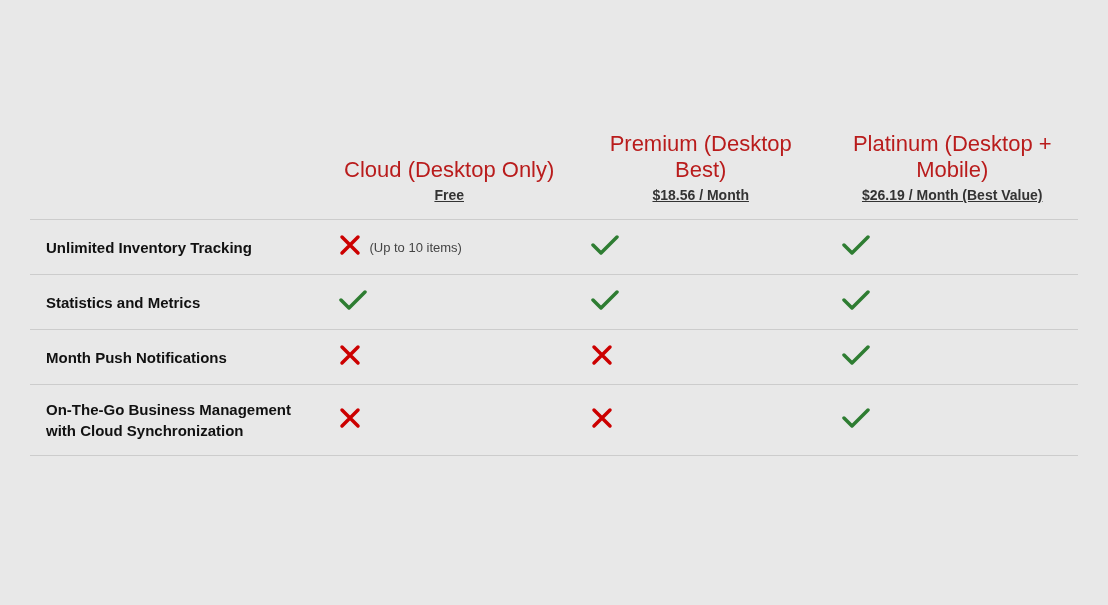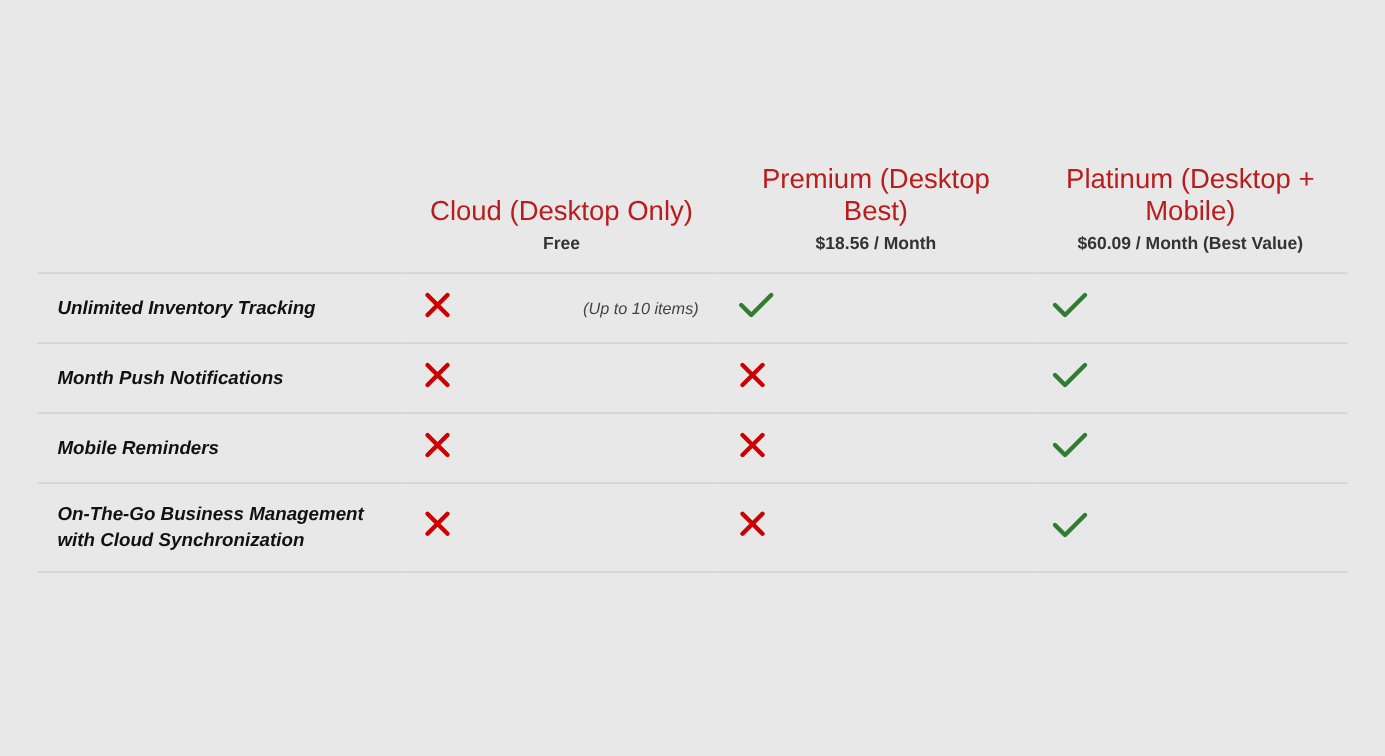--- a/index.html
+++ b/index.html
@@ -37,25 +37,25 @@
       font-size: 22px;
       font-weight: normal;
       color: #b91c1c;
       display: block;
       margin-bottom: 4px;
     }
     .plan-price {
       font-size: 14px;
       color: #333;
       display: block;
+      text-decoration: underline;
     }
 
     tbody tr {
       border-top: 1px solid #ccc;
-      font-style: italic;
     }
     tbody tr td {
       padding: 14px 16px;
       vertical-align: middle;
       text-align: center;
     }
     tbody tr td:first-child {
       text-align: left;
       font-size: 15px;
       font-weight: bold;
@@ -70,21 +70,21 @@
     }
     .cross-icon {
       color: #cc0000;
       font-size: 24px;
       font-weight: bold;
       line-height: 1;
     }
     .check-cross-row {
       display: flex;
       align-items: center;
-      justify-content: space-between;
+      justify-content: flex-start;
       gap: 8px;
     }
     .limit-text {
       font-size: 13px;
       color: #444;
       white-space: nowrap;
     }
 
     .btn-row td {
       padding: 20px 16px 8px;
@@ -112,21 +112,21 @@
         <th>
           <span class="plan-name">Cloud (Desktop Only)</span>
           <span class="plan-price">Free</span>
         </th>
         <th>
           <span class="plan-name">Premium (Desktop Best)</span>
           <span class="plan-price">$18.56 / Month</span>
         </th>
         <th>
           <span class="plan-name">Platinum (Desktop + Mobile)</span>
-          <span class="plan-price">$60.09 / Month (Best Value)</span>
+          <span class="plan-price">$26.19 / Month (Best Value)</span>
         </th>
       </tr>
     </thead>
     <tbody id="features-body">
     <tr>
           <td>Unlimited Inventory Tracking</td>
           <td>
             <div class="check-cross-row">
               <span class="cross-icon"><svg width="22" height="22" viewBox="0 0 22 22" fill="none" xmlns="http://www.w3.org/2000/svg">
     <path d="M3 3L19 19M19 3L3 19" stroke="#cc0000" stroke-width="3.5" stroke-linecap="round"></path>
@@ -143,45 +143,45 @@
           </td>
           <td>
             <div class="check-cross-row">
               <span class="check-icon"><svg width="28" height="22" viewBox="0 0 28 22" fill="none" xmlns="http://www.w3.org/2000/svg">
     <path d="M2 11L10 19L26 3" stroke="#2e7d32" stroke-width="3.5" stroke-linecap="round" stroke-linejoin="round"></path>
   </svg></span>
             </div>
           </td>
         </tr>
         <tr>
+          <td>Statistics and Metrics</td>
+          <td>
+            <div class="check-cross-row">
+              <span class="check-icon"><svg width="28" height="22" viewBox="0 0 28 22" fill="none" xmlns="http://www.w3.org/2000/svg">
+    <path d="M2 11L10 19L26 3" stroke="#2e7d32" stroke-width="3.5" stroke-linecap="round" stroke-linejoin="round"></path>
+  </svg></span>
+            </div>
+          </td>
+          <td>
+            <div class="check-cross-row">
+              <span class="check-icon"><svg width="28" height="22" viewBox="0 0 28 22" fill="none" xmlns="http://www.w3.org/2000/svg">
+    <path d="M2 11L10 19L26 3" stroke="#2e7d32" stroke-width="3.5" stroke-linecap="round" stroke-linejoin="round"></path>
+  </svg></span>
+            </div>
+          </td>
+          <td>
+            <div class="check-cross-row">
+              <span class="check-icon"><svg width="28" height="22" viewBox="0 0 28 22" fill="none" xmlns="http://www.w3.org/2000/svg">
+    <path d="M2 11L10 19L26 3" stroke="#2e7d32" stroke-width="3.5" stroke-linecap="round" stroke-linejoin="round"></path>
+  </svg></span>
+            </div>
+          </td>
+        </tr>
+        <tr>
           <td>Month Push Notifications</td>
-          <td>
-            <div class="check-cross-row">
-              <span class="cross-icon"><svg width="22" height="22" viewBox="0 0 22 22" fill="none" xmlns="http://www.w3.org/2000/svg">
-    <path d="M3 3L19 19M19 3L3 19" stroke="#cc0000" stroke-width="3.5" stroke-linecap="round"></path>
-  </svg></span>
-            </div>
-          </td>
-          <td>
-            <div class="check-cross-row">
-              <span class="cross-icon"><svg width="22" height="22" viewBox="0 0 22 22" fill="none" xmlns="http://www.w3.org/2000/svg">
-    <path d="M3 3L19 19M19 3L3 19" stroke="#cc0000" stroke-width="3.5" stroke-linecap="round"></path>
-  </svg></span>
-            </div>
-          </td>
-          <td>
-            <div class="check-cross-row">
-              <span class="check-icon"><svg width="28" height="22" viewBox="0 0 28 22" fill="none" xmlns="http://www.w3.org/2000/svg">
-    <path d="M2 11L10 19L26 3" stroke="#2e7d32" stroke-width="3.5" stroke-linecap="round" stroke-linejoin="round"></path>
-  </svg></span>
-            </div>
-          </td>
-        </tr>
-        <tr>
-          <td>Mobile Reminders</td>
           <td>
             <div class="check-cross-row">
               <span class="cross-icon"><svg width="22" height="22" viewBox="0 0 22 22" fill="none" xmlns="http://www.w3.org/2000/svg">
     <path d="M3 3L19 19M19 3L3 19" stroke="#cc0000" stroke-width="3.5" stroke-linecap="round"></path>
   </svg></span>
             </div>
           </td>
           <td>
             <div class="check-cross-row">
               <span class="cross-icon"><svg width="22" height="22" viewBox="0 0 22 22" fill="none" xmlns="http://www.w3.org/2000/svg">

